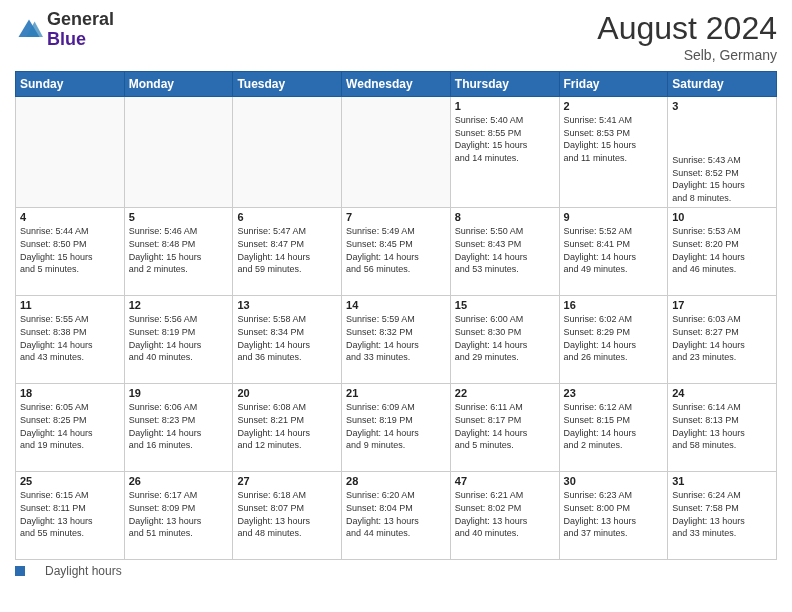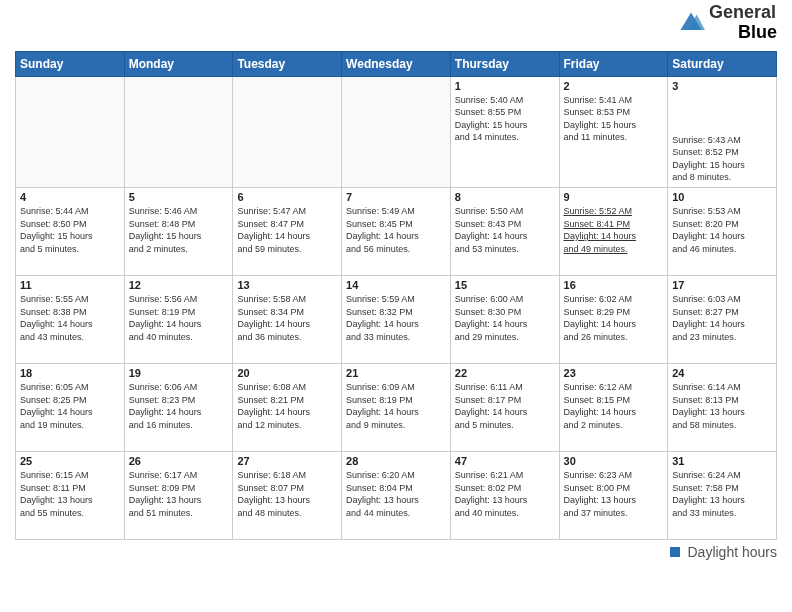--- a/index.html
+++ b/index.html
@@ -6,43 +6,42 @@
     body {
       font-family: Arial, sans-serif;
       background: #fff;
       width: 792px;
       height: 612px;
       overflow: hidden;
     }
     .page {
       width: 792px;
       height: 484px;
-      padding: 3px 15px;
+      padding: 10px 15px;
       display: flex;
       flex-direction: column;
-      align-items: flex-end;
     }
     .header {
       display: flex;
       justify-content: space-between;
       align-items: flex-start;
       margin-bottom: 8px;
     }
     .logo {
       display: flex;
       align-items: center;
       gap: 4px;
     }
     .logo-text {
       font-size: 18px;
       font-weight: bold;
       line-height: 1.1;
     }
     .logo-general { color: #333; }
-    .logo-blue { color: #000000; margin-left: 29px; }
+    .logo-blue { color: #4c1d95; }
     .logo-icon {
       width: 28px;
       height: 28px;
     }
     .title-block {
       text-align: right;
     }
     .month-title {
       font-size: 32px;
       color: #333;
@@ -89,25 +88,25 @@
       margin-bottom: 2px;
       color: #222;
     }
     .day-info {
       font-size: 9px;
       line-height: 1.4;
       color: #333;
     }
     .footer {
       margin-top: 4px;
-      font-size: 14px;
+      font-size: 12px;
       color: #555;
       display: flex;
       align-items: center;
-      gap: 8px;
+      gap: 20px;
     }
     .footer-dot {
       width: 10px;
       height: 10px;
       background: #2b6cb0;
       display: inline-block;
     }
   </style>
 </head>
 <body>
@@ -119,20 +118,24 @@
         <rect x="0" y="0" width="40" height="40" fill="white"></rect>
         <polygon points="20,5 35,30 5,30" fill="#1a6bb5" opacity="0.85"></polygon>
         <polygon points="28,8 40,30 16,30" fill="#2980b9" opacity="0.7"></polygon>
       </svg>
       <div>
         <div class="logo-text">
           <span class="logo-general">General</span><br>
           <span class="logo-blue">Blue</span>
         </div>
       </div>
+    </div>
+    <div class="title-block">
+      <div class="month-title">August 2024</div>
+      <div class="location">Selb, Germany</div>
     </div>
   </div>
 
   <table class="calendar">
     <thead>
       <tr>
         <th>Sunday</th>
         <th>Monday</th>
         <th>Tuesday</th>
         <th>Wednesday</th>
@@ -200,21 +203,21 @@
           </td>
           <td>
             <div class="day-number">8</div>
             <div class="day-info" style="white-space: pre-line;">Sunrise: 5:50 AM
 Sunset: 8:43 PM
 Daylight: 14 hours
 and 53 minutes.</div>
           </td>
           <td>
             <div class="day-number">9</div>
-            <div class="day-info" style="white-space: pre-line; text-decoration: underline;">Sunrise: 5:52 AM
+            <div class="day-info" style="white-space: pre-line;">Sunrise: 5:52 AM
 Sunset: 8:41 PM
 Daylight: 14 hours
 and 49 minutes.</div>
           </td>
           <td>
             <div class="day-number">10</div>
             <div class="day-info" style="white-space: pre-line;">Sunrise: 5:53 AM
 Sunset: 8:20 PM
 Daylight: 14 hours
 and 46 minutes.</div>

